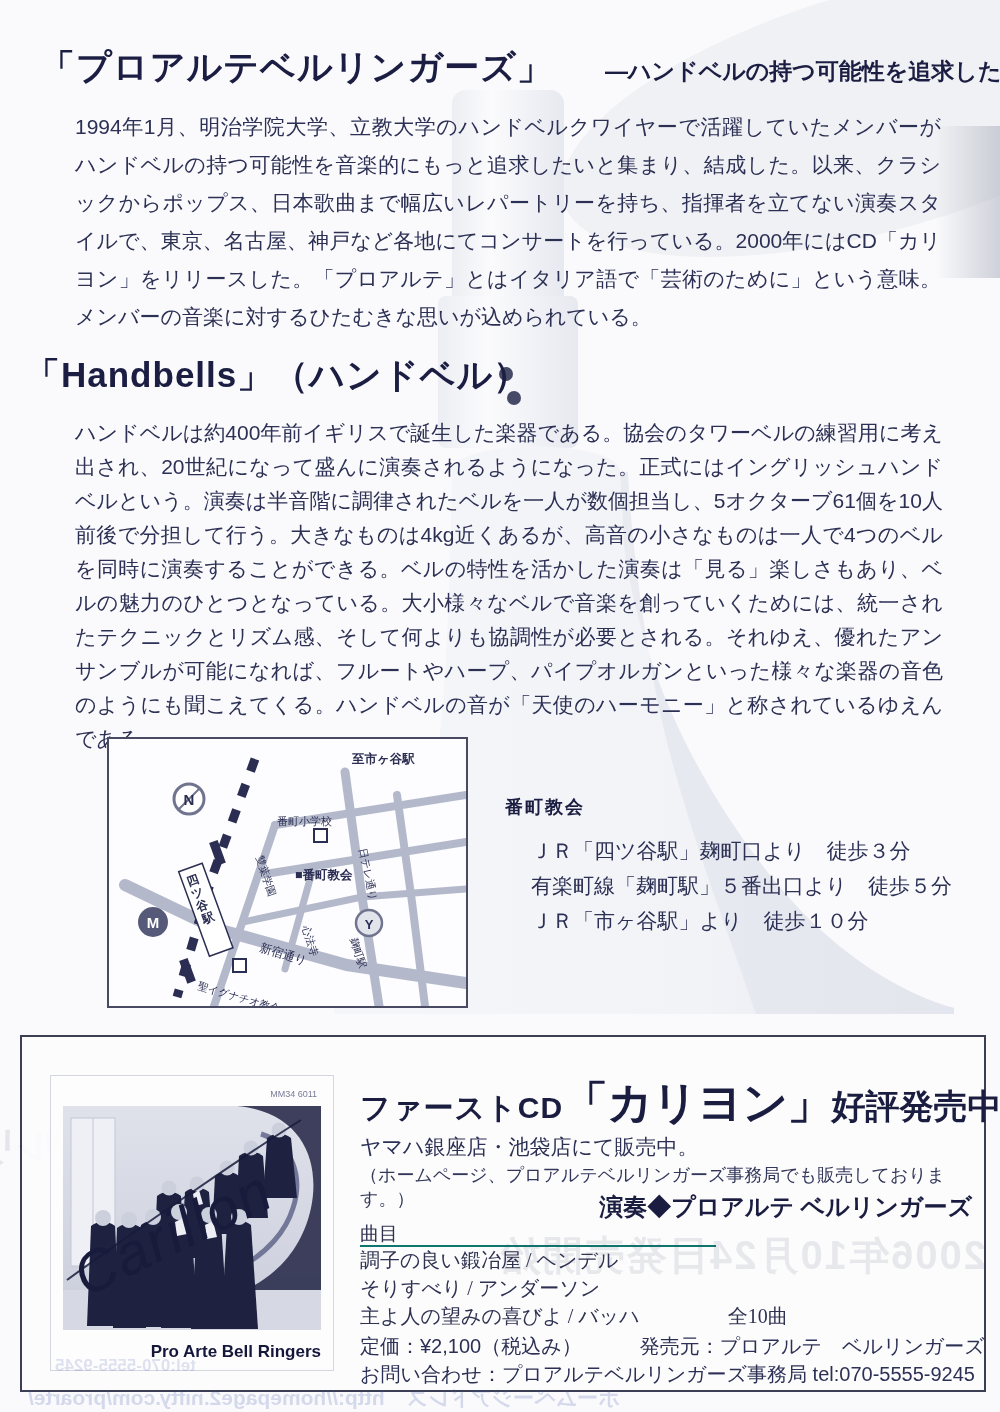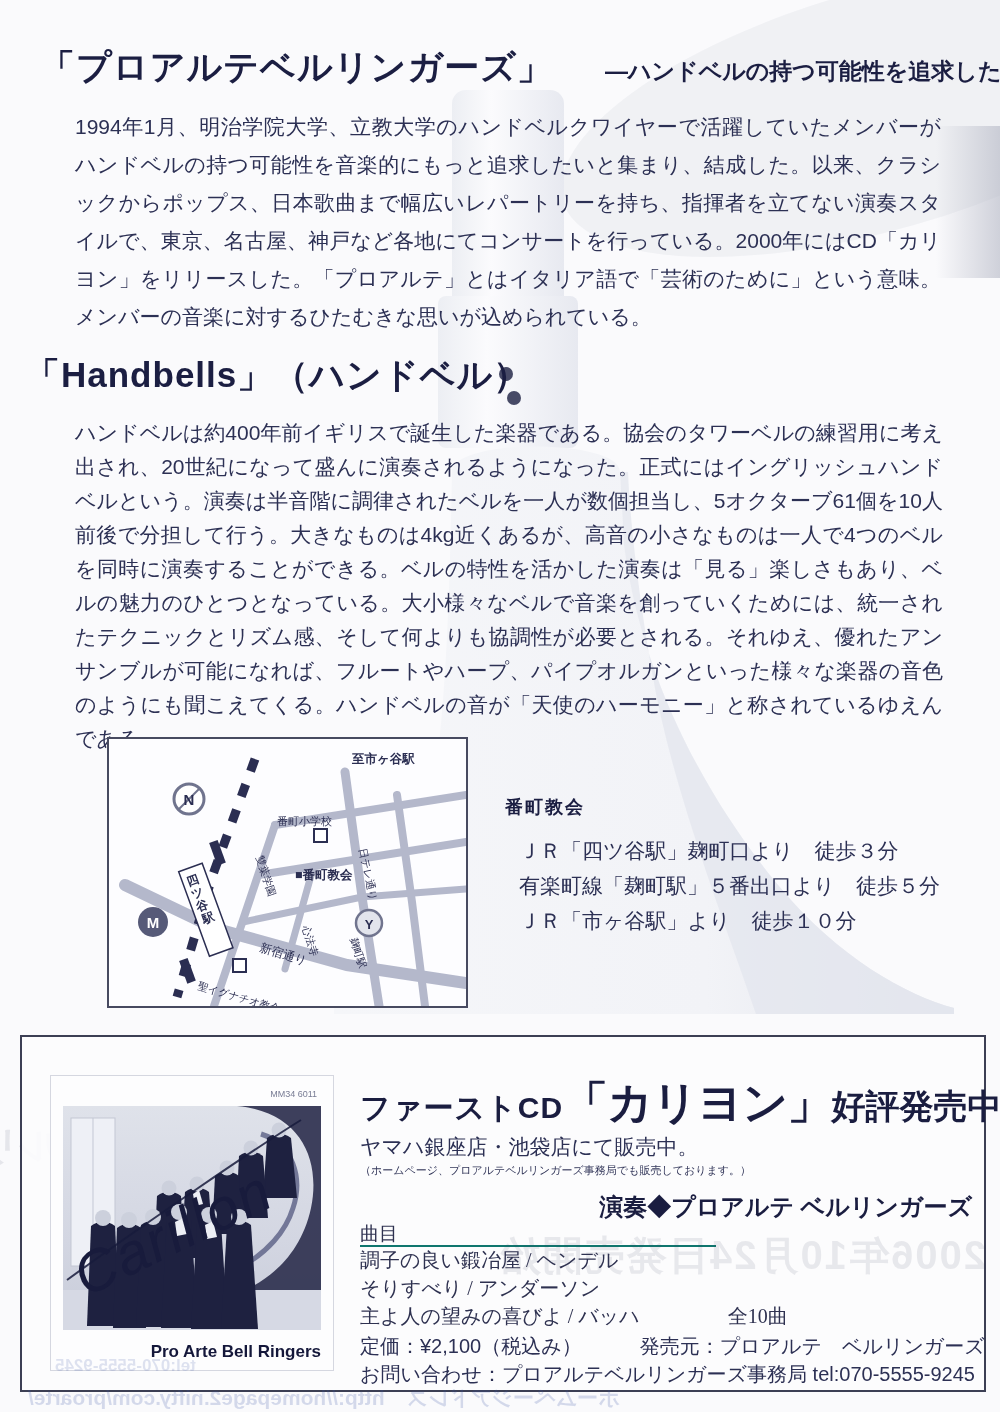--- a/index.html
+++ b/index.html
@@ -26,38 +26,38 @@
     font-size:21px; line-height:34px; color:#2c3054; text-align:justify;
   }
 
   
   .map-box {
     position:absolute; left:107px; top:737px; width:361px; height:271px; z-index:2;
     background:#fdfdff; border:2px solid #474a60;
   }
   .church { position:absolute; left:505px; top:795px; z-index:2; white-space:nowrap; }
   .church-name { font-size:18px; font-weight:bold; color:#1b1e42; letter-spacing:2px; }
-  .access { margin-top:14px; margin-left:14px; font-size:21px; line-height:35px; color:#2c3054; }
+  .access { margin-top:14px; margin-left:26px; font-size:21px; line-height:35px; color:#2c3054; }
 
   
   .cd-box {
     position:absolute; left:20px; top:1035px; width:966px; height:357px; z-index:2;
     background:rgba(252,252,253,0.92); border:2px solid #3c3f54;
   }
   .cd-cover {
     position:absolute; left:28px; top:38px; width:284px; height:296px;
     background:#fdfdfe; border:1px solid #d5d7e0;
   }
   .cd-details { position:absolute; left:338px; top:36px; width:612px; }
   .cd-headline { display:flex; align-items:baseline; white-space:nowrap; color:#1a1d40; height:52px; }
   .hl-prefix { font-size:30px; font-weight:bold; letter-spacing:1px; }
   .hl-title  { font-size:45px; font-weight:bold; letter-spacing:-1px; }
   .hl-suffix { font-size:34px; font-weight:bold; }
   .cd-sale-info { margin-top:8px; font-size:21px; color:#2c3054; height:30px; }
-  .cd-sale-note { font-size:11px; color:#33375a; height:24px; }
+  .cd-sale-note { font-size:18px; color:#33375a; height:24px; }
   .cd-performer { margin-top:4px; font-size:24px; font-weight:bold; color:#1a1d40; height:30px;text-align:right; }
   .tracklist-head { width:356px; border-bottom:2px solid #0f766e; height:26px;
     font-family:"Liberation Serif","DejaVu Serif",serif; font-size:19px; color:#2e3150; }
   .track { height:28px; font-family:"Liberation Serif","DejaVu Serif",serif; font-size:20px; color:#2e3150; display:flex; }
   .track:first-of-type { margin-top:4px; }
   .track-total { margin-left:88px; }
   .cd-price-row { margin-top:2px; height:28px; display:flex; font-size:20px; color:#2c3054; white-space:nowrap; }
   .cd-publisher { margin-left:58px; }
   .cd-contact { height:28px; font-size:20px; color:#2c3054; white-space:nowrap; }
 

